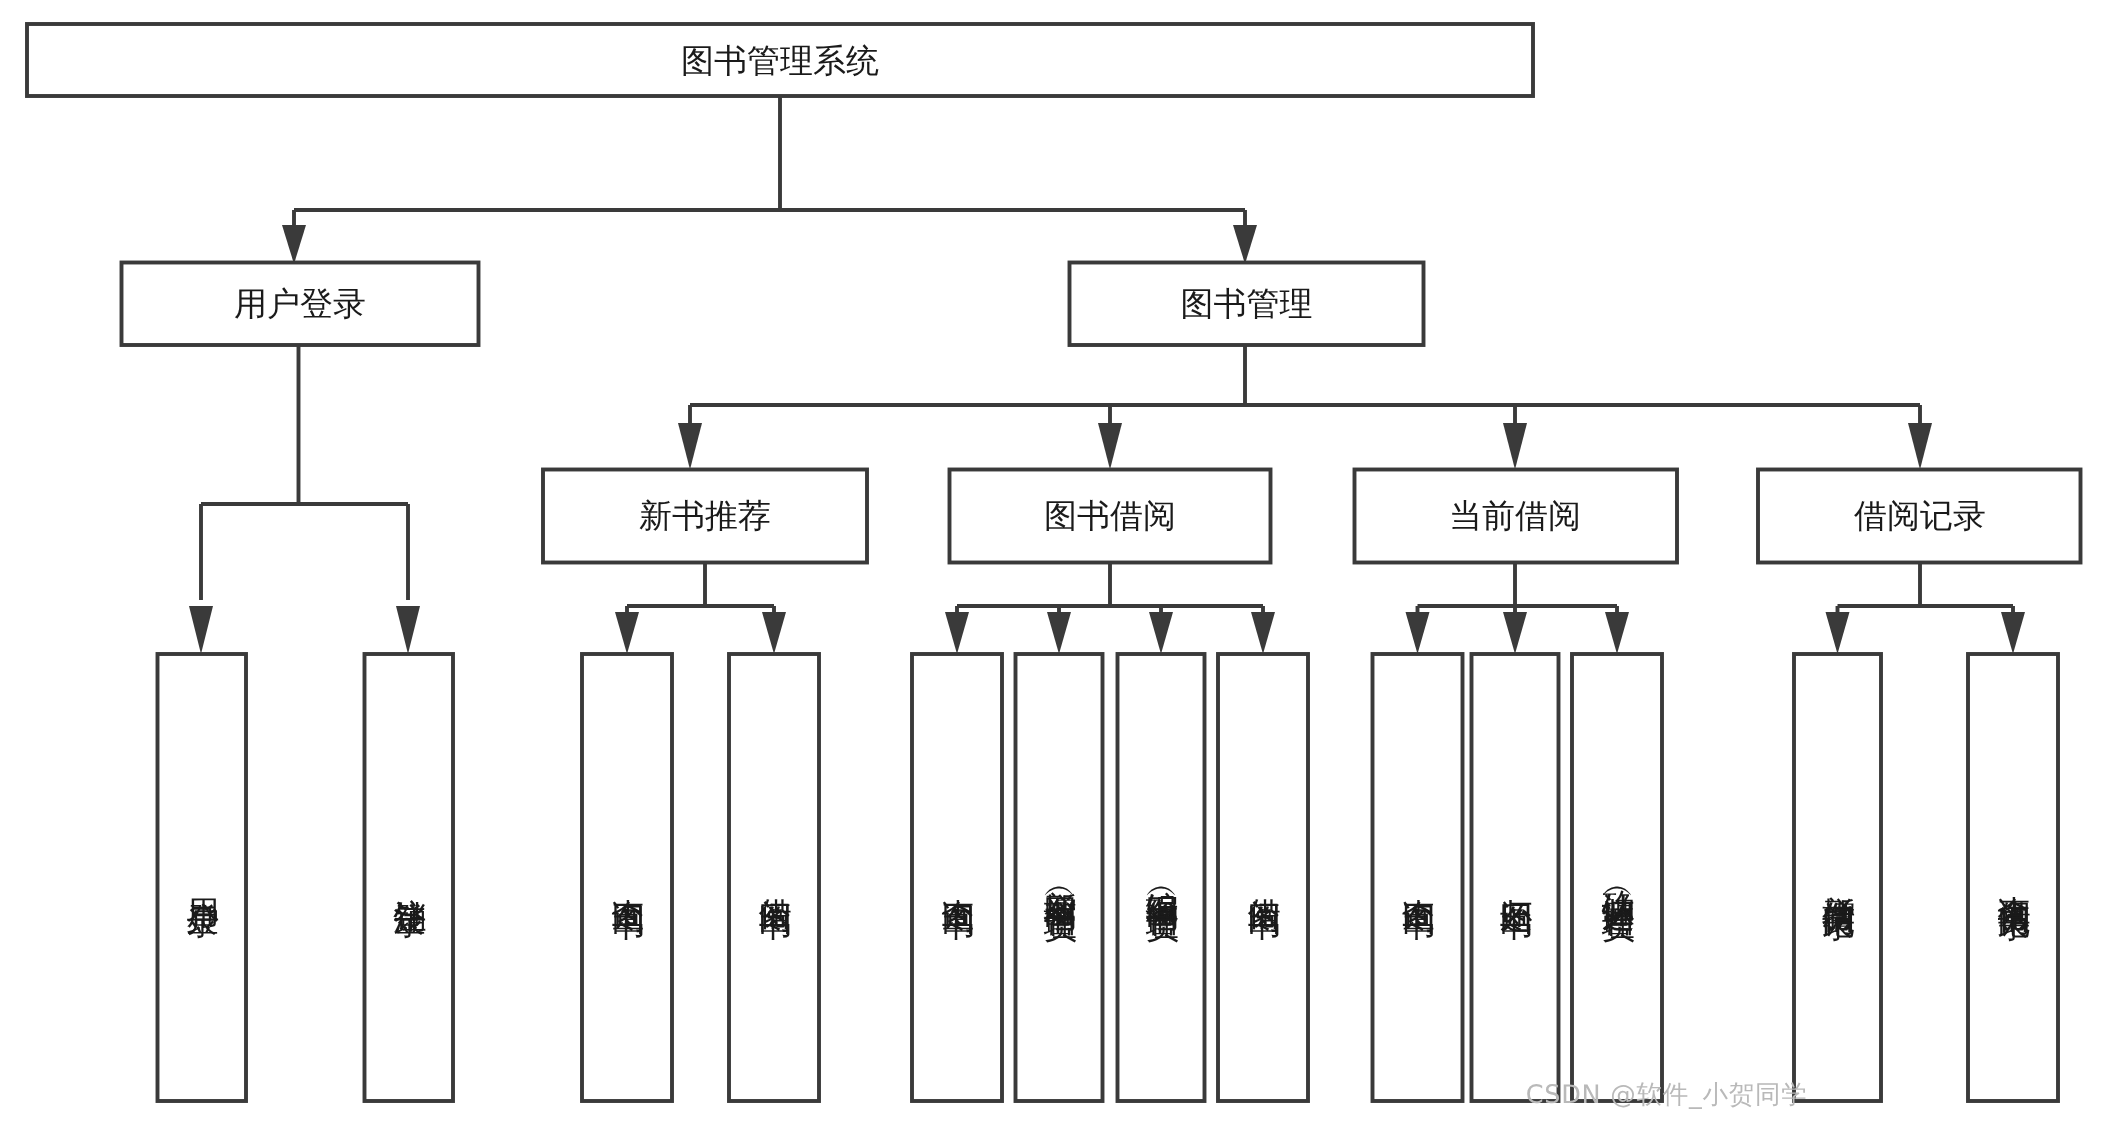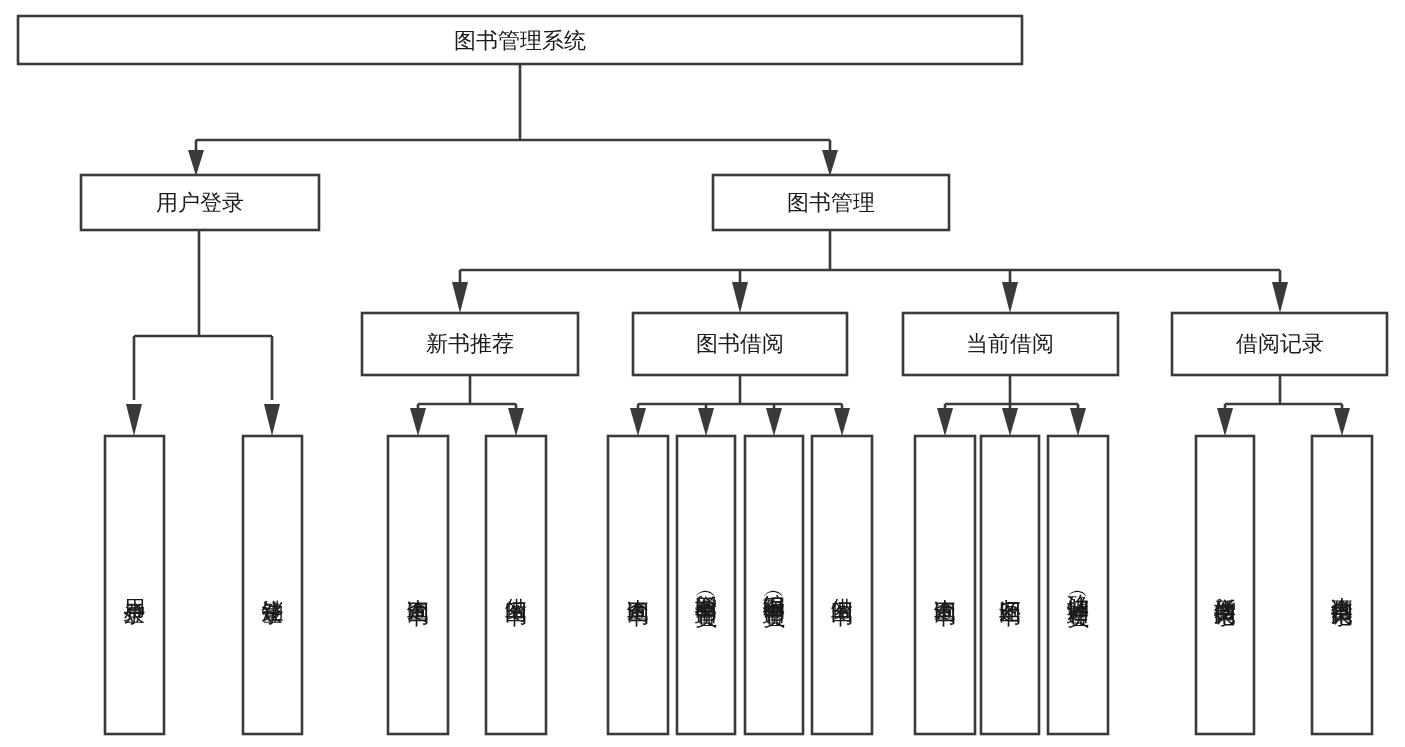--- a/index.html
+++ b/index.html
@@ -200,13 +200,14 @@
   <div class="vlabel" style="left:745px; top:436px; width:58px; height:298px;">编辑图书（管理员）</div>
   <div class="vlabel" style="left:812px; top:436px; width:60px; height:298px;">借阅图书</div>
 
   <div class="vlabel" style="left:915px; top:436px; width:60px; height:298px;">查询图书</div>
   <div class="vlabel" style="left:981px; top:436px; width:58px; height:298px;">归还图书</div>
   <div class="vlabel" style="left:1048px; top:436px; width:60px; height:298px;">确认归还（管理员）</div>
 
   <div class="vlabel" style="left:1196px; top:436px; width:58px; height:298px;">新增借阅记录</div>
   <div class="vlabel" style="left:1312px; top:436px; width:60px; height:298px;">查询借阅记录</div>
 
+  <div class="watermark">CSDN @软件_小贺同学</div>
 </div>
 
 </body></html>

